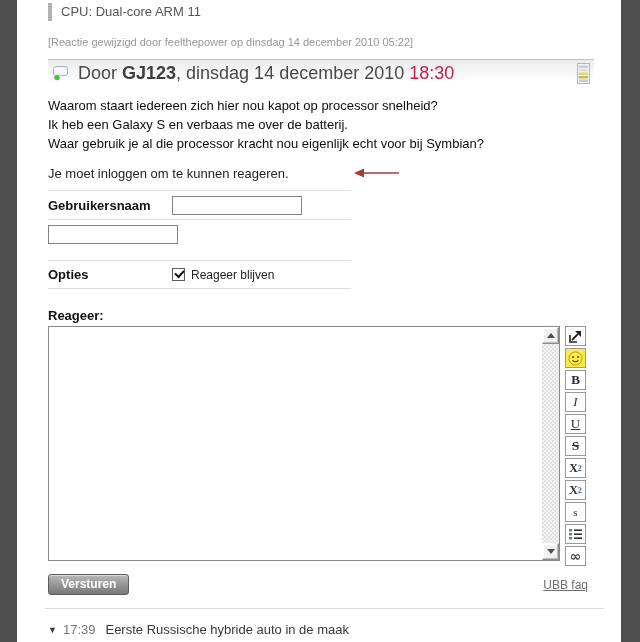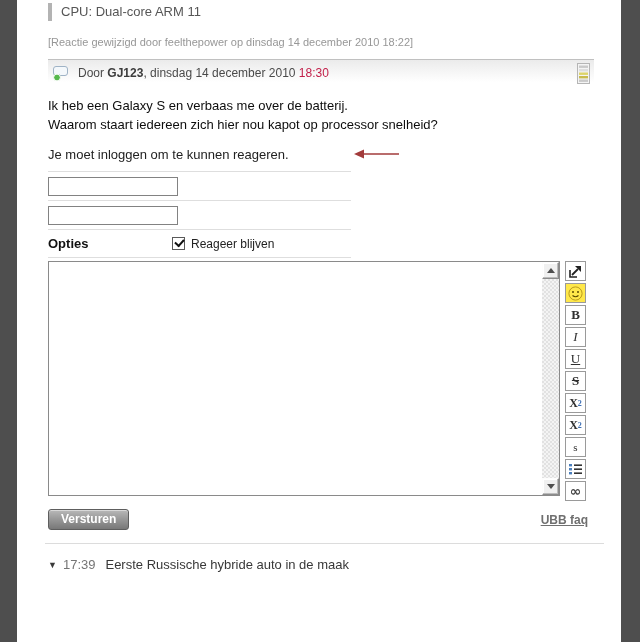--- a/index.html
+++ b/index.html
@@ -14,37 +14,37 @@
   .quote { border-left:4px solid #b3b3b3; padding-left:9px; height:18px; line-height:18px;
            color:#565656; font-size:13px; margin-top:1px; }
 
   
   .edit-note { margin-top:15px; color:#979797; font-size:11px; }
 
   
   .cmt-head { margin-top:11px; height:27px; border-top:1px solid #c0c0c0;
               background:linear-gradient(#ebebeb, #ffffff 85%);
               display:flex; align-items:center; padding:0 4px; }
-  .cmt-head .txt { font-size:12px; color:#4a4a4a; margin-left:8px; }
+  .cmt-head .txt { font-size:18px; color:#4a4a4a; margin-left:8px; }
   .cmt-head .author { font-weight:bold; color:#3d3d3d; }
   .cmt-head .time { color:#c2204a; }
   .cmt-head .spacer { flex:1; }
 
   
   .cmt-body { margin-top:10px; font-size:13px; color:#0d0d0d; line-height:19px; }
 
   
   .notice-row { position:relative; margin-top:11px; height:18px; }
   .notice-row .notice { font-size:13px; color:#222; }
   .notice-row svg { position:absolute; left:306px; top:3px; }
 
   
   .login-form { width:303px; margin-top:8px; }
   .form-row { display:flex; align-items:center; height:29px; border-top:1px solid #dedede; }
-  .form-row:last-child { border-bottom:1px solid #dedede; }
+  .form-row:last-child { border-bottom:1px solid #dedede;margin-top:12px; }
   .form-row label { font-weight:bold; font-size:13px; color:#111; width:124px; }
   .form-row input[type=text], .form-row input[type=password] {
       width:130px; height:19px; border:1px solid #828282; font-size:12px; padding:0 3px;
       font-family:"Liberation Sans", sans-serif; }
   .chk-wrap { display:flex; align-items:center; }
   .chk { width:13px; height:13px; border:1px solid #5a5a5a; background:#fff; position:relative; cursor:pointer; }
   .chk::after { content:""; position:absolute; left:2px; top:1px; width:7px; height:4px;
       border-left:2px solid #111; border-bottom:2px solid #111; transform:rotate(-48deg); }
   .chk-label { font-size:12px; color:#222; margin-left:6px; }
 
@@ -81,21 +81,21 @@
   .tb .g-small { font-size:11px; }
   .tb .g-link { font-weight:bold; font-size:14px; color:#444; font-family:"DejaVu Sans", sans-serif; }
   .tb.smiley { background:#ffe84a; }
 
   
   .submit-row { width:540px; margin-top:6px; display:flex; align-items:center; justify-content:space-between; }
   .btn-send { border:1px solid #5e5e5e; border-radius:3px; padding:2px 12px 3px;
       background:linear-gradient(#b9b9b9, #9a9a9a 45%, #787878); color:#fff; font-weight:bold;
       font-size:12px; font-family:"Liberation Sans", sans-serif; cursor:pointer;
       box-shadow:inset 0 1px 0 #d8d8d8; }
-  .faq-link { font-size:12px; font-weight:bold; color:#6f6f6f; text-decoration:underline; cursor:pointer; }
+  .faq-link { font-size:12px; font-weight:normal; color:#6f6f6f; text-decoration:underline; cursor:pointer; }
 
   
   .bottom-divider { margin:13px -10px 0 -3px; border-top:1px solid #dcdcdc; }
   .next-item { margin-top:13px; display:flex; align-items:center; font-size:13px; }
   .next-item .marker { font-size:9px; color:#3a3a3a; cursor:pointer; }
   .next-item .time { color:#757575; margin-left:6px; }
   .next-item .title { color:#383838; margin-left:10px; cursor:pointer; }
 </style>
 </head>
 <body>
@@ -103,69 +103,72 @@
 <div class="frame">
   <div class="strip left"></div>
   <div class="strip right"></div>
 
   <div class="content">
 
     <div class="quote">
       <span>CPU: Dual-core ARM 11</span>
     </div>
 
-    <div class="edit-note">[Reactie gewijzigd door feelthepower op dinsdag 14 december 2010 18:22]</div>
+    <div class="edit-note">[Reactie gewijzigd door feelthepower op dinsdag 14 december 2010 05:22]</div>
 
     <div class="cmt-head">
       <svg width="18" height="17" viewBox="0 0 18 17">
         <rect x="1.5" y="1.5" width="14" height="9" rx="2.5" fill="#f4f8fb" stroke="#9fb3c6" stroke-width="1"></rect>
         <path d="M4,10 L4,14 L8,10 Z" fill="#f4f8fb" stroke="#9fb3c6" stroke-width="1"></path>
         <circle cx="5" cy="12.5" r="3.4" fill="#57b94c" stroke="#fff" stroke-width="1"></circle>
       </svg>
       <span class="txt"><span>Door </span><span class="author">GJ123</span><span>, dinsdag 14 december 2010 </span><span class="time">18:30</span></span>
       <span class="spacer"></span>
       <svg width="13" height="21" viewBox="0 0 13 21">
         <rect x="0.5" y="0.5" width="12" height="20" fill="#f4f4f4" stroke="#b5b5b5"></rect>
         <rect x="2" y="2.5" width="9" height="2.4" fill="#c9c9c9"></rect>
         <rect x="2" y="6" width="9" height="2.4" fill="#dedede"></rect>
         <rect x="2" y="9.5" width="9" height="2.4" fill="#ddd469"></rect>
         <rect x="2" y="13" width="9" height="2.4" fill="#c9bb4e"></rect>
         <rect x="2" y="16.5" width="9" height="2.4" fill="#c9c9c9"></rect>
       </svg>
     </div>
 
     <div class="cmt-body">
+      <div>Waarom staart iedereen zich hier nou kapot op processor snelheid?</div>
       <div>Ik heb een Galaxy S en verbaas me over de batterij.</div>
-      <div>Waarom staart iedereen zich hier nou kapot op processor snelheid?</div>
+      <div>Waar gebruik je al die processor kracht nou eigenlijk echt voor bij Symbian?</div>
     </div>
 
     <div class="notice-row">
       <span class="notice">Je moet inloggen om te kunnen reageren.</span>
       <svg width="46" height="12" viewBox="0 0 46 12">
         <line x1="8" y1="6" x2="45" y2="6" stroke="#a23b3b" stroke-width="1.6"></line>
         <path d="M0,6 L10,1.5 L10,10.5 Z" fill="#a23b3b"></path>
       </svg>
     </div>
 
     <div class="login-form">
       <div class="form-row">
+        <label>Gebruikersnaam</label>
         <input type="text" value="" style="">
       </div>
       <div class="form-row">
         <input type="password" value="" style="">
       </div>
       <div class="form-row">
         <label>Opties</label>
         <span class="chk-wrap">
           <span class="chk" role="checkbox" aria-checked="true"></span>
           <span class="chk-label">Reageer blijven</span>
         </span>
       </div>
     </div>
 
+    <div class="reageer">Reageer:</div>
 
     <div class="editor">
       <div class="ta-box">
         <textarea style=""></textarea>
         <div class="sbar">
           <div class="sb-btn">
               <span class="tri-up"></span>
             </div>
           <div class="sb-track"></div>
           <div class="sb-btn">

